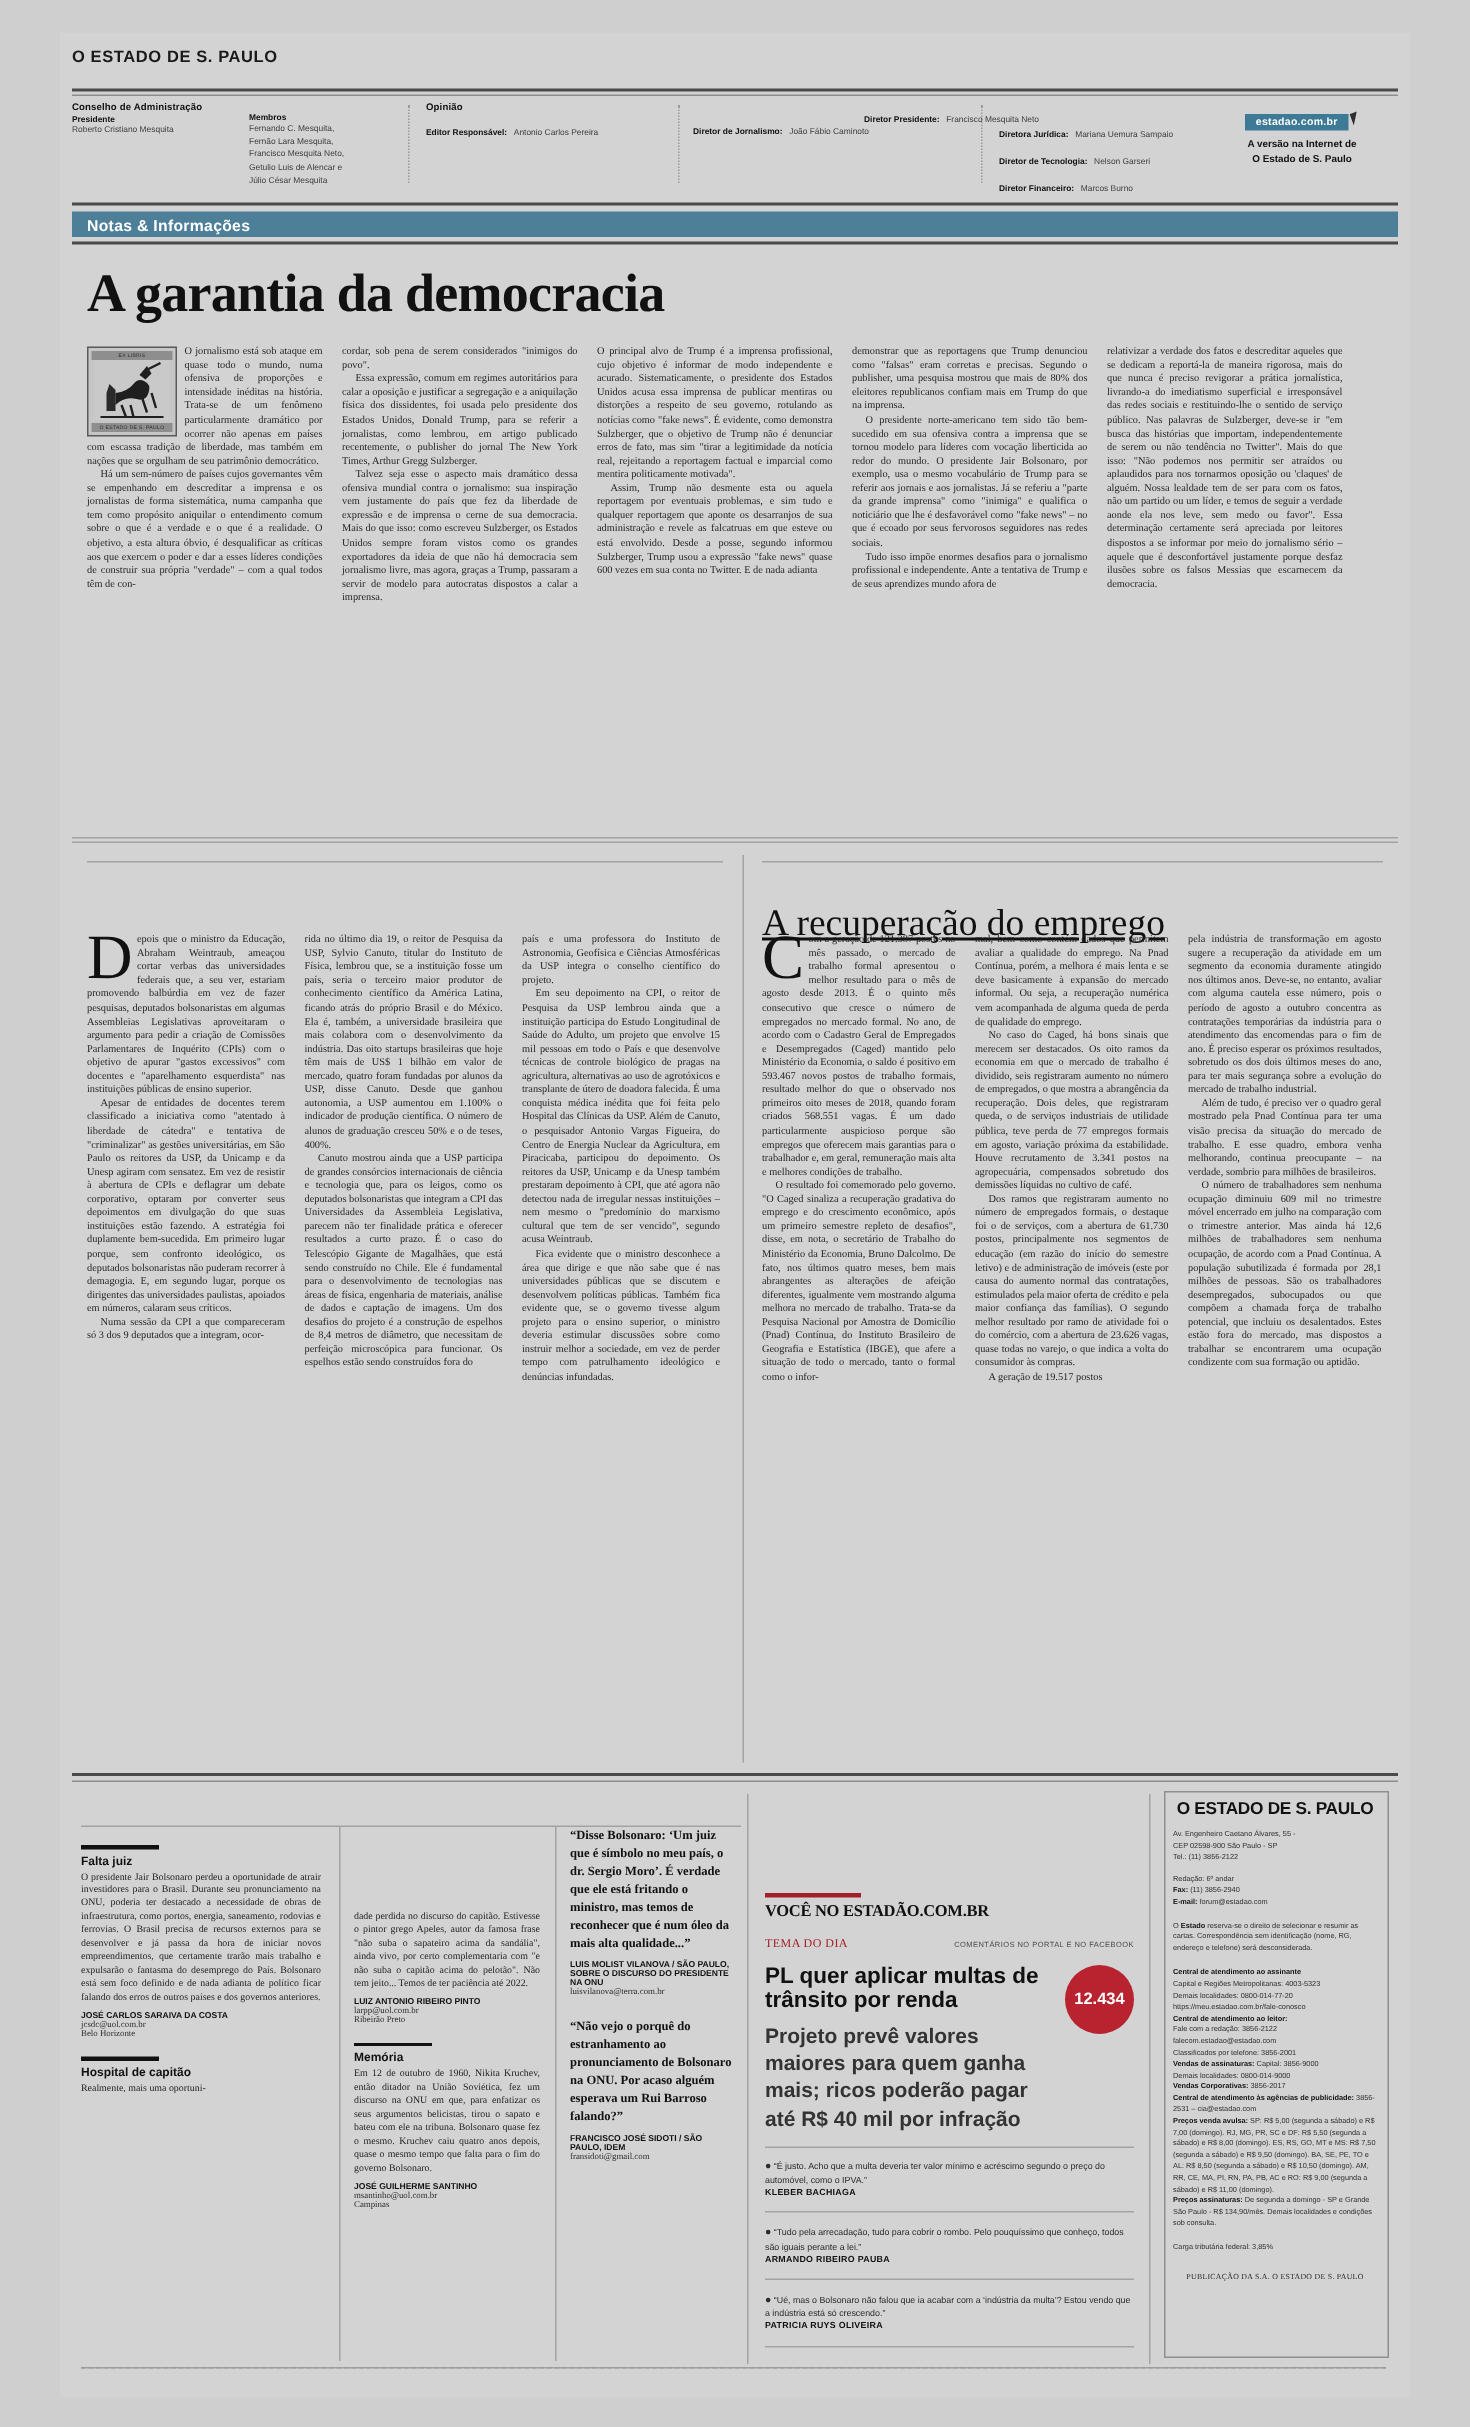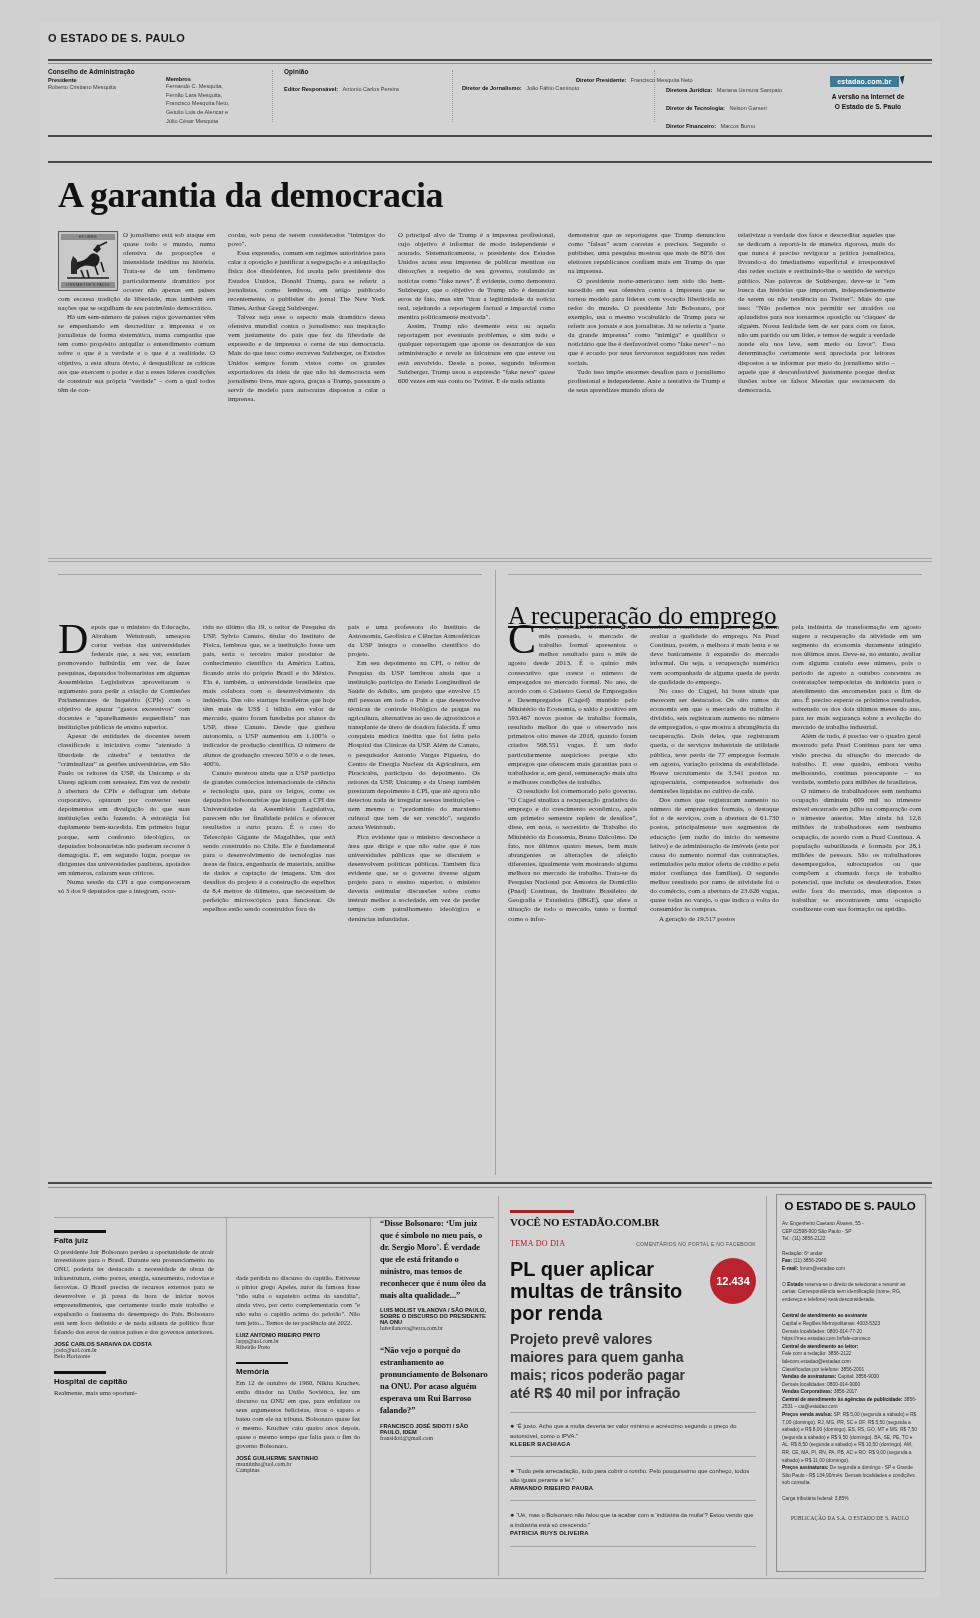--- a/index.html
+++ b/index.html
@@ -75,21 +75,21 @@
   .lt-rule{width:52px;height:2.5px;background:#111;margin-bottom:3px;}
   .sig{font-family:"Liberation Sans",sans-serif;font-weight:bold;font-size:5.7px;color:#111;}
   .sigsub{font-family:"Liberation Serif",serif;font-size:5.9px;color:#2d2d2d;}
   .quote{font-family:"Liberation Serif",serif;font-weight:bold;font-size:8.4px;line-height:1.42;color:#111;}
 
   
   .vne-rule{width:64px;height:2.5px;background:#a32028;margin-bottom:3px;}
   .vne-title{font-family:"Liberation Serif",serif;font-weight:bold;font-size:11px;color:#111;letter-spacing:-.2px;}
   .tema{font-family:"Liberation Serif",serif;font-size:8px;color:#a32028;letter-spacing:.3px;}
   .comm-label{font-family:"Liberation Sans",sans-serif;font-size:5px;color:#4a4a4a;letter-spacing:.3px;}
-  .pl-title{font-family:"Liberation Sans",sans-serif;font-weight:bold;font-size:20px;line-height:1.12;color:#111;}
+  .pl-title{font-family:"Liberation Sans",sans-serif;font-weight:bold;font-size:15px;line-height:1.12;color:#111;}
   .pl-sub{font-family:"Liberation Sans",sans-serif;font-weight:bold;font-size:14px;line-height:1.3;color:#333;}
   .redcircle{width:46px;height:46px;border-radius:50%;background:#b8232f;color:#fff;
     font-family:"Liberation Sans",sans-serif;font-weight:bold;font-size:11px;
     display:flex;align-items:center;justify-content:center;}
   .cmt{font-family:"Liberation Sans",sans-serif;font-size:5.9px;line-height:1.5;color:#2b2b2b;}
   .cmt .bull{font-size:7px;}
   .cmt-name{font-family:"Liberation Sans",sans-serif;font-weight:bold;font-size:5.9px;color:#111;letter-spacing:.2px;}
 
   
   .colo-box{position:absolute;border:1px solid #8f8f8f;}
@@ -163,20 +163,23 @@
       <div>
         <span class="estadao-btn">estadao.com.br</span><span class="arrow-cursor"></span>
       </div>
       <div class="net-line">A versão na Internet de</div>
       <div class="net-line" style="margin-top:0">O Estado de S. Paulo</div>
     </div>
   </div>
 
   <div class="rule-thick" style="top:113px"></div>
 
+  <div class="secbar" style="top:119px">
+    <span>Notas &amp; Informações</span>
+  </div>
   <div class="rule-thick" style="top:139px"></div>
 
   <div style="position:absolute;left:18px;top:152px;width:860px;">
     <div class="ed-title">A garantia da democracia</div>
   </div>
 
   <div style="position:absolute;left:18px;top:208px;width:864px;display:flex;gap:13px;">
 
     <div style="width:157px" class="colbody">
       <div class="woodcut">
@@ -303,21 +306,21 @@
 
   <div style="position:absolute;left:340px;top:1196px;width:110px;">
     <div class="quote">“Disse Bolsonaro: ‘Um juiz que é símbolo no meu país, o dr. Sergio Moro’. É verdade que ele está fritando o ministro, mas temos de reconhecer que é num óleo da mais alta qualidade...”</div>
     <div class="sig" style="margin-top:6px">LUIS MOLIST VILANOVA / SÃO PAULO, SOBRE O DISCURSO DO PRESIDENTE NA ONU</div>
     <div class="sigsub">luisvilanova@terra.com.br</div>
     <div class="quote" style="margin-top:14px">“Não vejo o porquê do estranhamento ao pronunciamento de Bolsonaro na ONU. Por acaso alguém esperava um Rui Barroso falando?”</div>
     <div class="sig" style="margin-top:6px">FRANCISCO JOSÉ SIDOTI / SÃO PAULO, IDEM</div>
     <div class="sigsub">fransidoti@gmail.com</div>
   </div>
 
-  <div style="position:absolute;left:470px;top:1188px;width:246px;">
+  <div style="position:absolute;left:470px;top:1240px;width:246px;">
     <div class="vne-rule"></div>
     <div class="vne-title">VOCÊ NO ESTADÃO.COM.BR</div>
 
     <div style="display:flex;justify-content:space-between;align-items:baseline;margin-top:11px;">
       <span class="tema">TEMA DO DIA</span>
       <span class="comm-label">COMENTÁRIOS NO PORTAL E NO FACEBOOK</span>
     </div>
 
     <div style="display:flex;align-items:flex-start;gap:8px;margin-top:10px;">
       <div style="flex:1">

